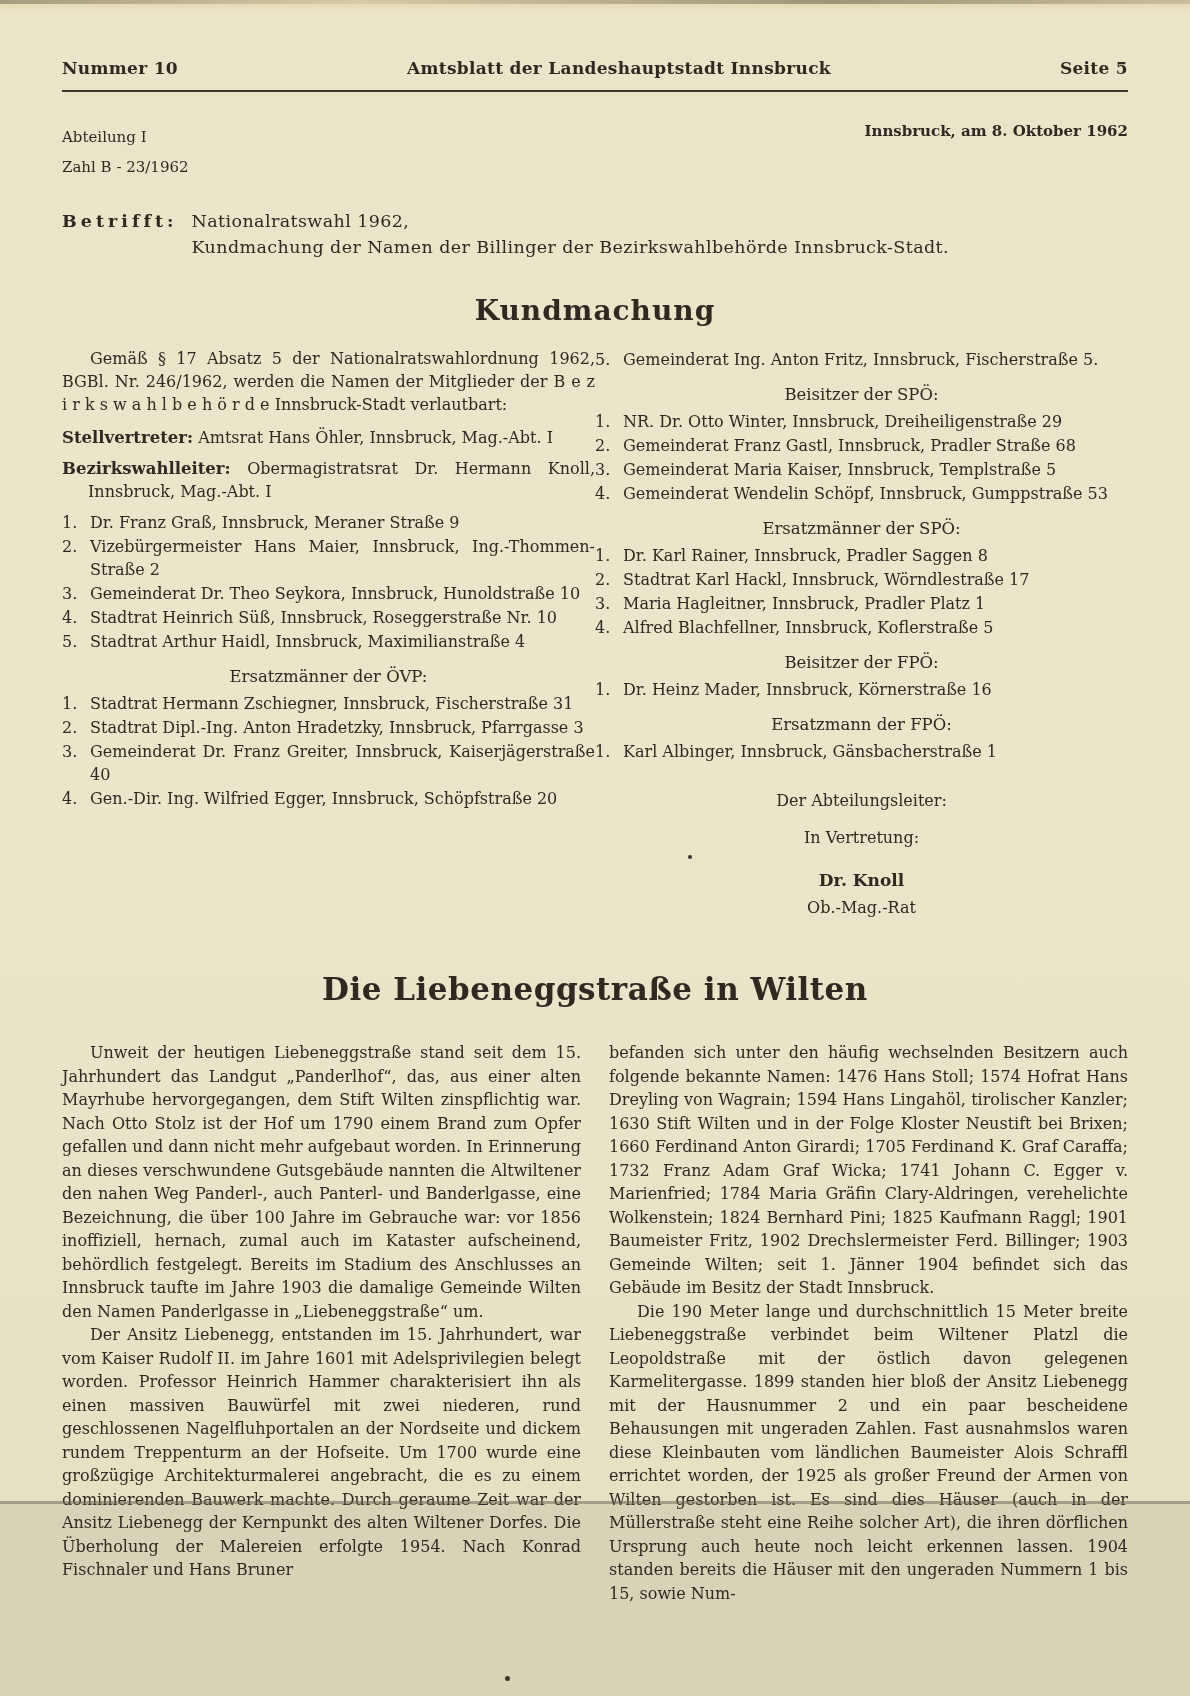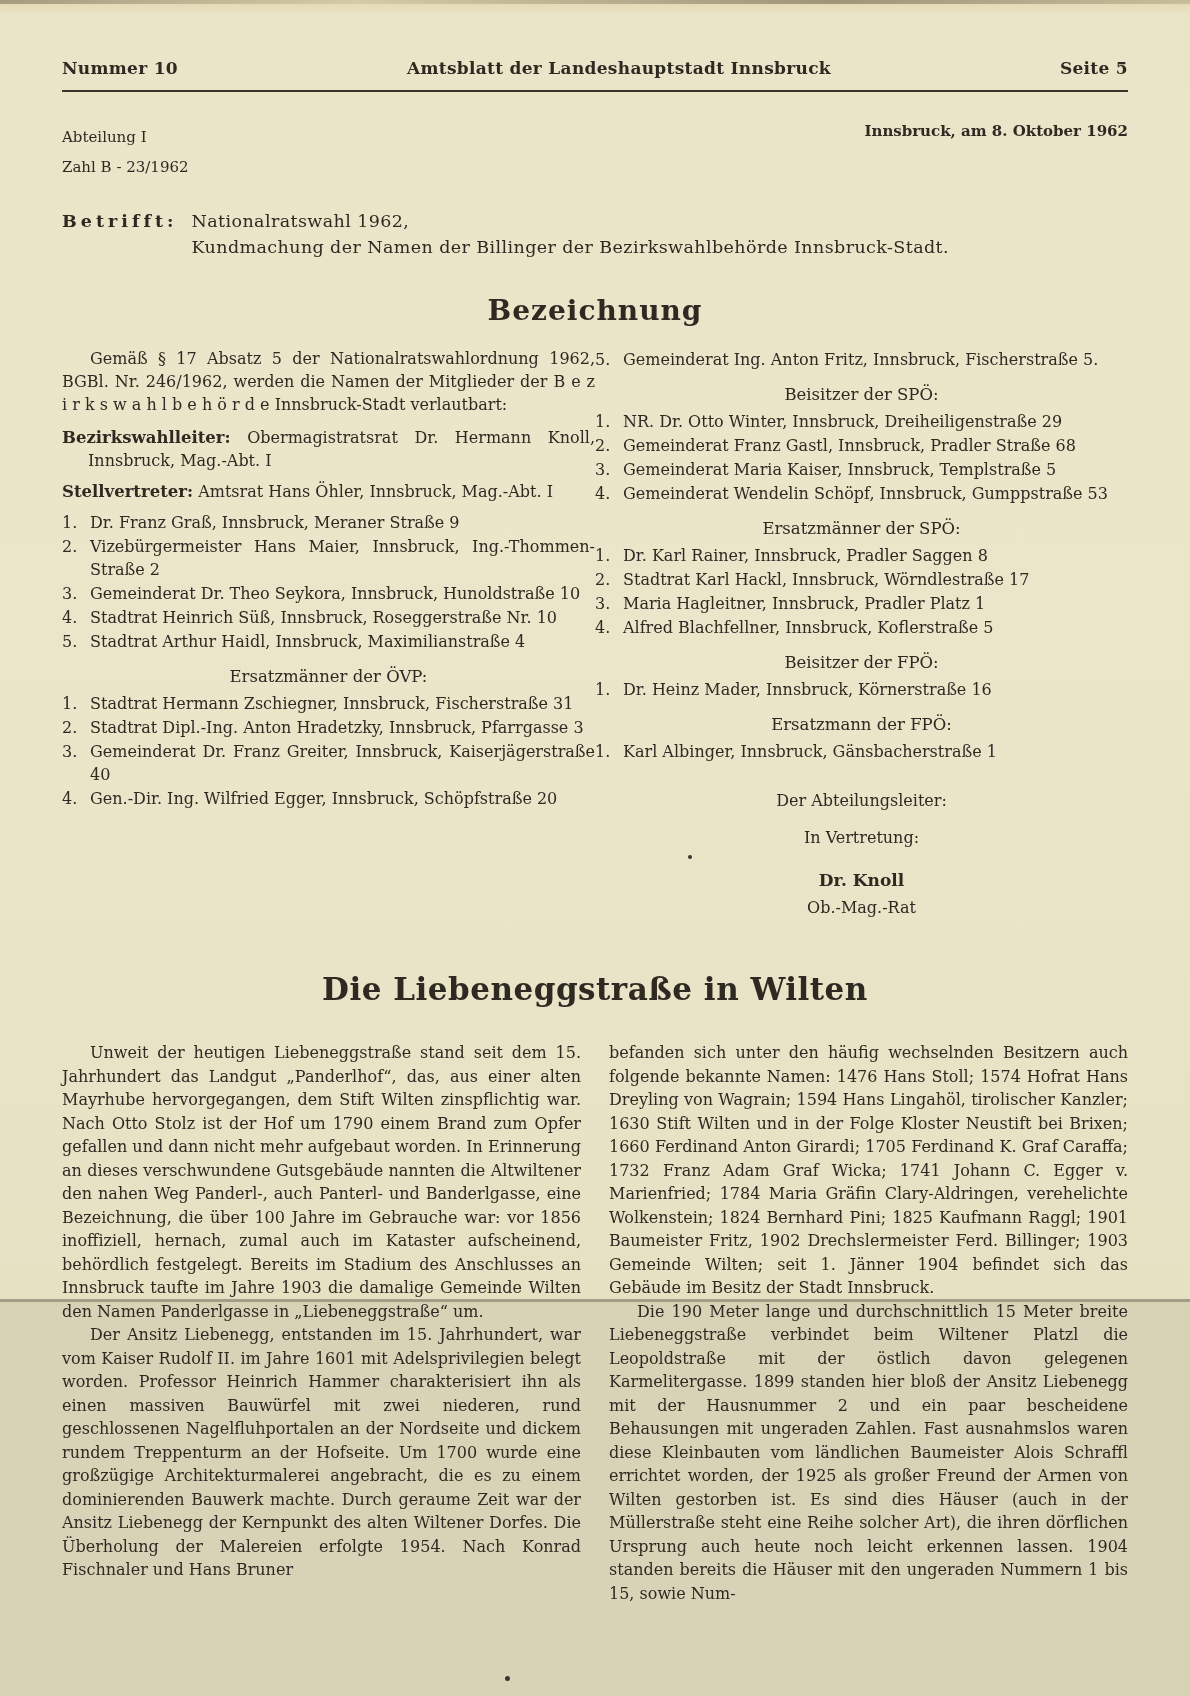--- a/index.html
+++ b/index.html
@@ -1,18 +1,18 @@
 <!DOCTYPE html>
 <html lang="de"><head>
 <meta charset="utf-8">
 <style>
   html,body{margin:0;padding:0;}
   body{width:1190px;height:1696px;overflow:hidden;background:#d8d2b6;}
   .page{
-    position:relative;box-sizing:border-box;width:1190px;height:1302px;
+    position:relative;box-sizing:border-box;width:1190px;height:1504px;
     background:
       linear-gradient(180deg, #e3d6ae 0px, #eae4c8 14px, #ebe5ca 50%, #e7e1c4 100%);
     color:#2e2a22;
     font-family:"DejaVu Serif","Liberation Serif",serif;
     padding:58px 62px 0 62px;
   }
   .page::before{content:"";position:absolute;left:0;top:0;width:100%;height:4px;
     background:linear-gradient(90deg, rgba(90,82,66,.45), rgba(90,82,66,.1) 30%, rgba(90,82,66,.5) 70%, rgba(90,82,66,.2));}
   .page::after{content:"";position:absolute;left:0;bottom:0;width:100%;height:3px;background:rgba(110,102,86,.55);}
 
@@ -83,34 +83,34 @@
   </div>
 
   <div class="subject">
     <span class="subject-label">Betrifft:</span>
     <span class="subject-body">
       <div>Nationalratswahl 1962,</div>
       <div>Kundmachung der Namen der Billinger der Bezirkswahlbehörde Innsbruck-Stadt.</div>
     </span>
   </div>
 
-  <h1 class="kundmachung">Bezeichnung</h1>
+  <h1 class="kundmachung">Kundmachung</h1>
 
   <div class="two-col">
 
     <div class="col-left">
       <p class="intro">Gemäß § 17 Absatz 5 der Nationalratswahlordnung 1962, BGBl. Nr. 246/1962, werden die Namen der Mitglieder der B e z i r k s w a h l b e h ö r d e Innsbruck-Stadt verlautbart:</p>
 
+      <div class="official">
+        <b>Stellvertreter:</b>
+        <span>Amtsrat Hans Öhler, Innsbruck, Mag.-Abt. I</span>
+      </div>
       <div class="official">
         <b>Bezirkswahlleiter:</b>
         <span>Obermagistratsrat Dr. Hermann Knoll, Innsbruck, Mag.-Abt. I</span>
-      </div>
-      <div class="official">
-        <b>Stellvertreter:</b>
-        <span>Amtsrat Hans Öhler, Innsbruck, Mag.-Abt. I</span>
       </div>
 
       <div class="num-item">
         <span class="num">1.</span>
         <span class="txt">Dr. Franz Graß, Innsbruck, Meraner Straße 9</span>
       </div>
       <div class="num-item">
         <span class="num">2.</span>
         <span class="txt">Vizebürgermeister Hans Maier, Innsbruck, Ing.-Thommen-Straße 2</span>
       </div>

